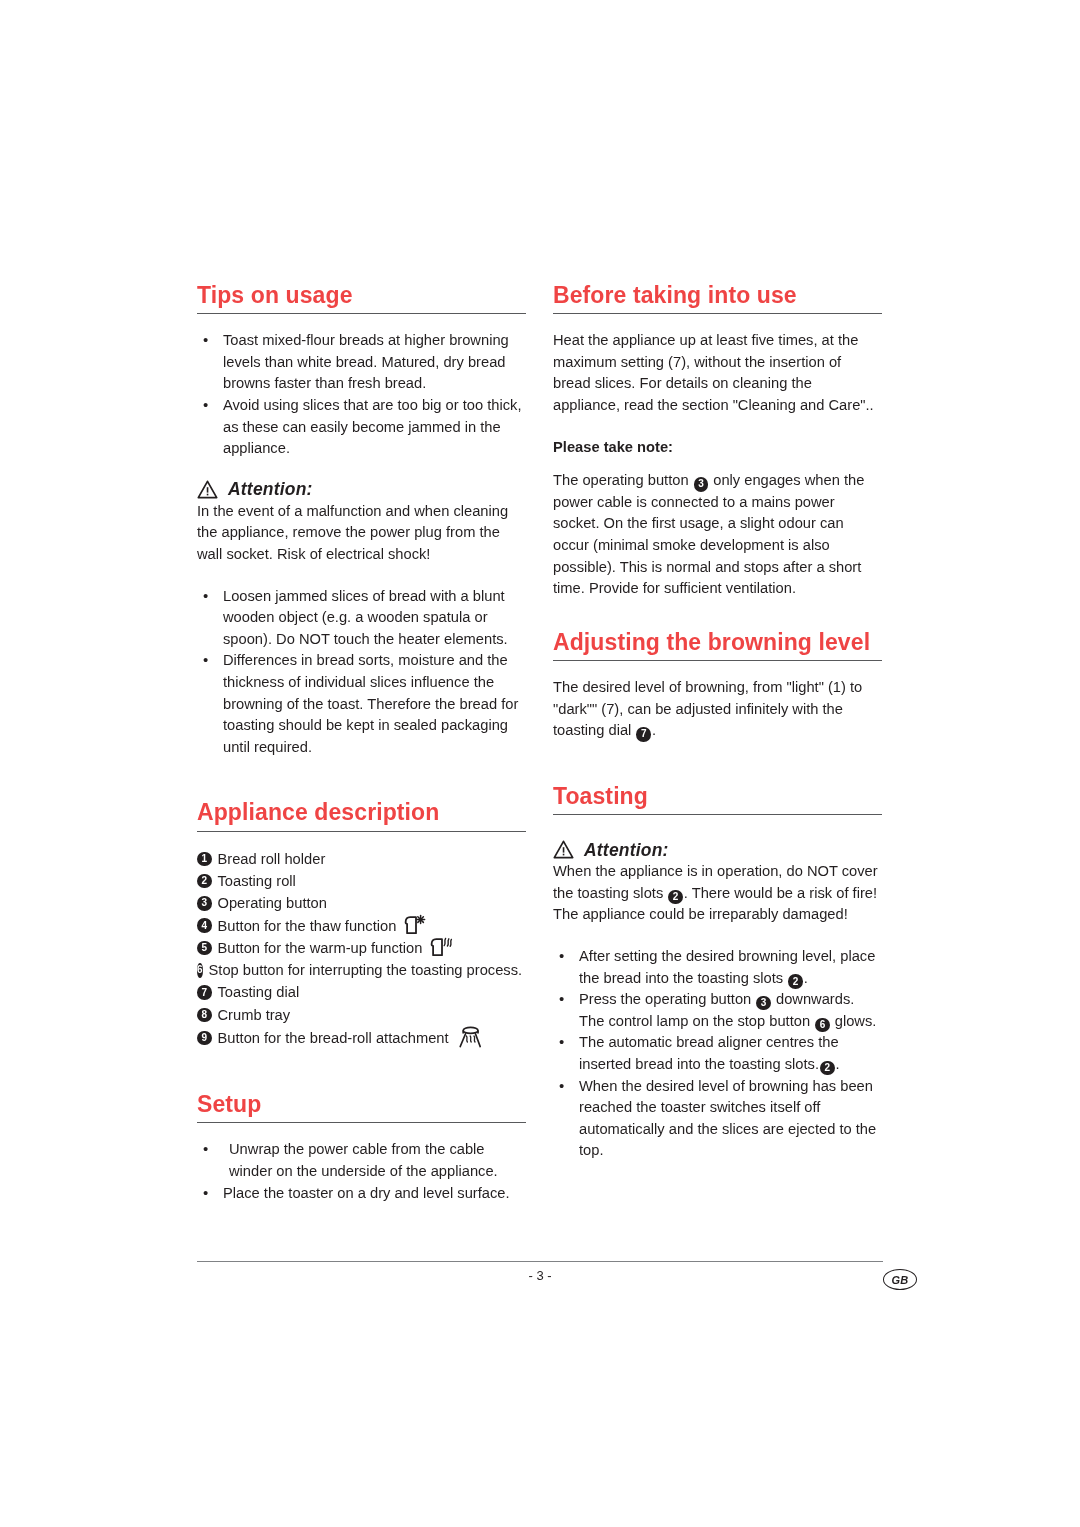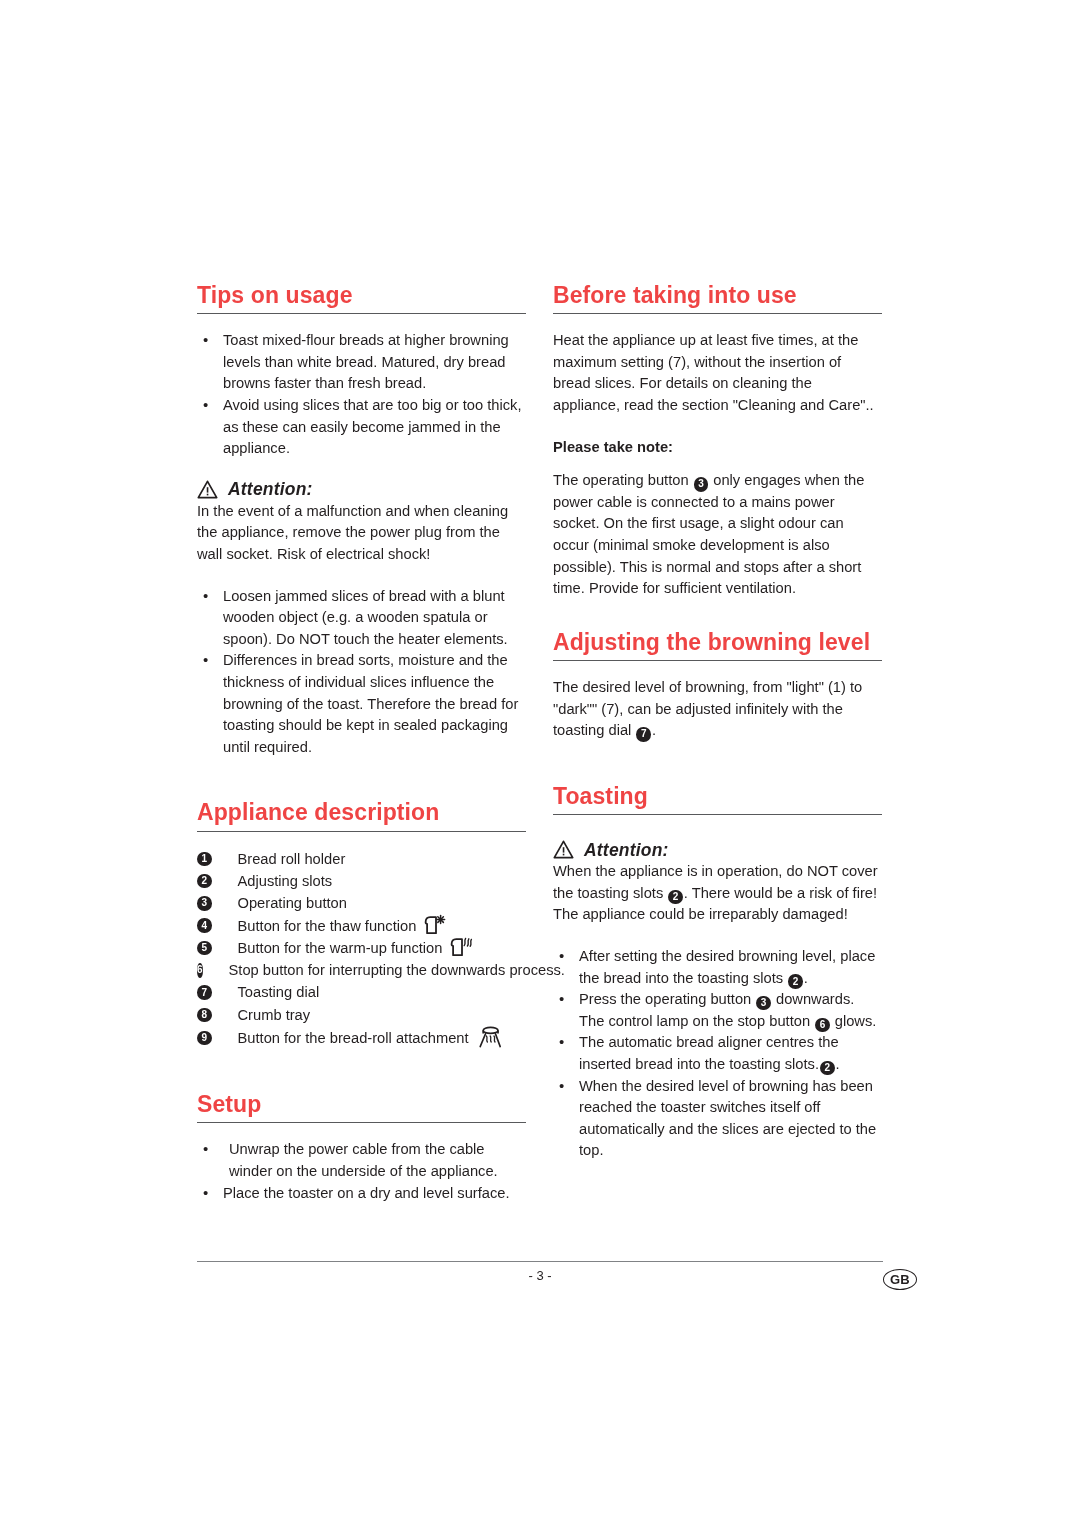--- a/index.html
+++ b/index.html
@@ -115,21 +115,21 @@
 
   
   .desc-list { margin: 0; padding: 0; list-style: none; }
   .desc-list li {
     font-size: 14.7px;
     line-height: 22.3px;
     white-space: nowrap;
     display: flex;
     align-items: center;
   }
-  .desc-list li .txt { display: inline-block; margin-left: 20px; }
+  .desc-list li .txt { display: inline-block; }
   .icon-inline {
     display: inline-block;
     margin-left: 7px;
     vertical-align: middle;
     position: relative;
     top: -1px;
   }
 
   
   .footer-rule {
@@ -149,27 +149,28 @@
     color: #231f20;
   }
   .gb-badge {
     position: absolute;
     left: 883px;
     top: 1269px;
     width: 34px;
     height: 21px;
     border: 1.3px solid #231f20;
     border-radius: 50%;
-    font-size: 13px;
+    font-size: 11px;
     font-weight: 700;
     display: flex;
     align-items: center;
     justify-content: center;
     letter-spacing: .3px;
     box-sizing: border-box;
+    font-style: italic;
   }
 </style>
 </head>
 <body>
 
 <div class="page">
 
   <div class="col col-left">
 
     <h2 class="heading">Tips on usage</h2>
@@ -205,21 +206,21 @@
 
     <ul class="desc-list">
 
       <li>
         <span class="numcirc lead">1</span>
         <span class="txt">Bread roll holder</span>
       </li>
 
       <li>
         <span class="numcirc lead">2</span>
-        <span class="txt">Adjusting slots</span>
+        <span class="txt">Toasting roll</span>
       </li>
 
       <li>
         <span class="numcirc lead">3</span>
         <span class="txt">Operating button</span>
       </li>
 
       <li>
         <span class="numcirc lead">4</span>
         <span class="txt">Button for the thaw function</span>
@@ -242,21 +243,21 @@
           <g stroke="#231f20" stroke-width="1.4" fill="none" stroke-linecap="round">
             <path d="M15.2 9.6 C17.4 7.0 14.6 5.4 16.6 2.4"></path>
             <path d="M18.4 10.0 C20.6 7.4 17.8 5.8 19.8 2.8"></path>
             <path d="M21.2 10.2 C23.2 7.8 20.6 6.2 22.4 3.4"></path>
           </g>
         </svg>
       </li>
 
       <li>
         <span class="numcirc lead">6</span>
-        <span class="txt">Stop button for interrupting the downwards process.</span>
+        <span class="txt">Stop button for interrupting the toasting process.</span>
         <svg class="icon-inline" width="20" height="22" viewBox="0 0 20 22">
           <path d="M2.6 8.3 C2.6 5.0 4.4 3.2 7.2 3.2 L13.0 3.2 L13.0 19.2 L4.1 19.2 L4.1 10.0 C3.1 10.0 2.6 9.3 2.6 8.3 Z" fill="none" stroke="#231f20" stroke-width="1.8" stroke-linejoin="round"></path>
           <path d="M9.6 14.4 L15.6 4.0" fill="none" stroke="#231f20" stroke-width="1.6" stroke-linecap="round"></path>
           <path d="M13.0 4.0 L16.2 3.3 L15.6 6.6 Z" fill="#231f20"></path>
         </svg>
       </li>
 
       <li>
         <span class="numcirc lead">7</span>
         <span class="txt"> Toasting dial</span>

